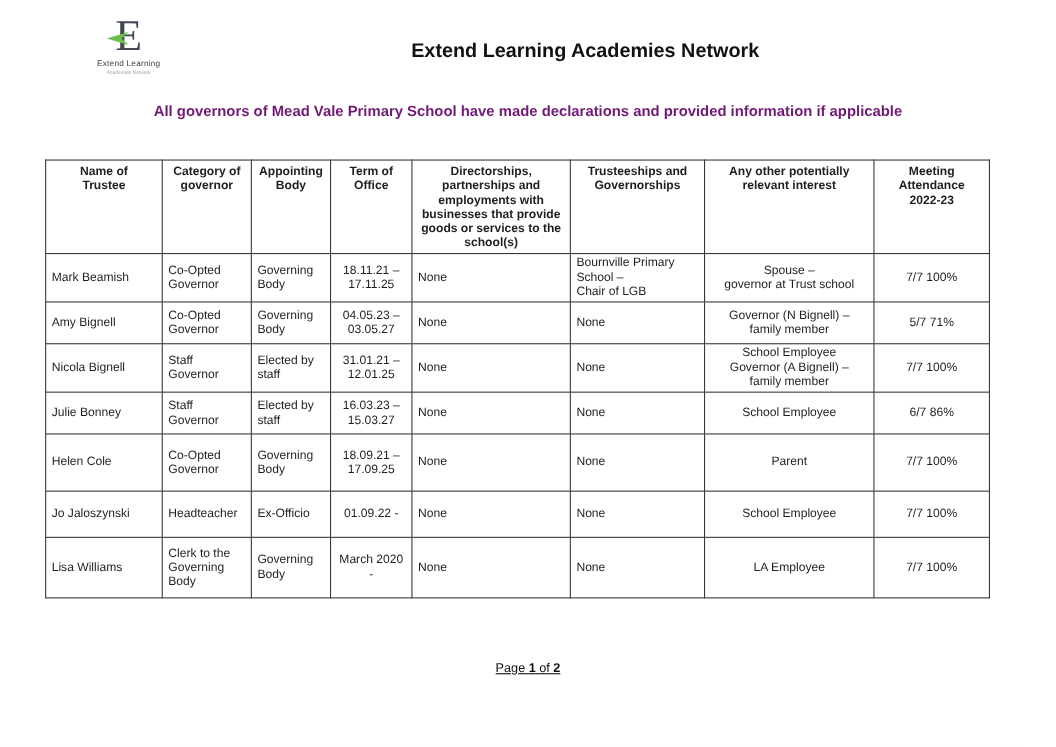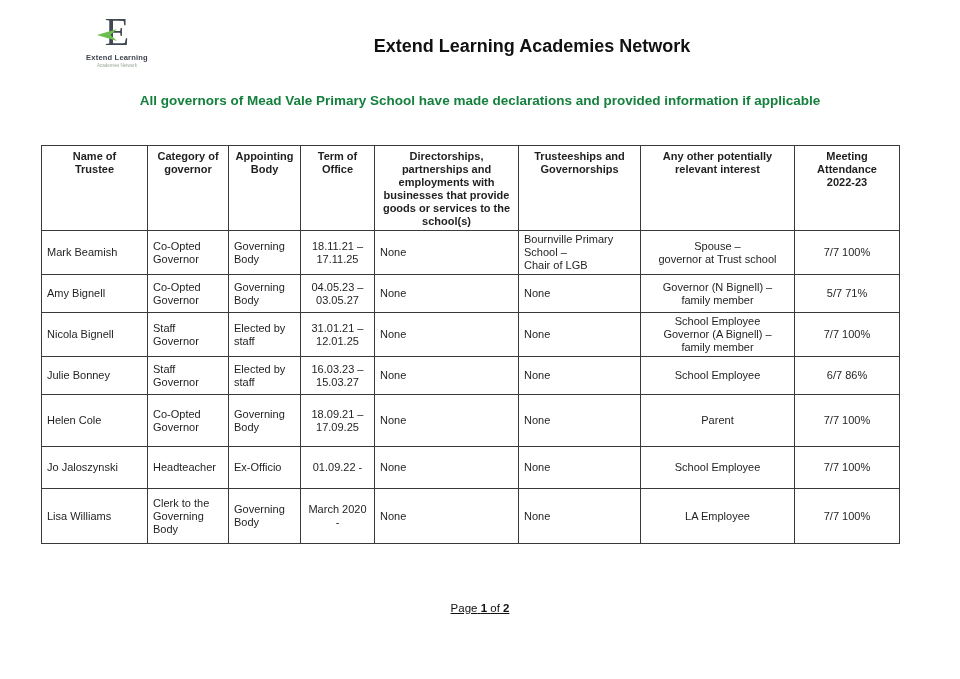--- a/index.html
+++ b/index.html
@@ -13,32 +13,32 @@
   }
   
   .logo{position:absolute;left:84px;top:12px;width:66px;text-align:center;}
   .logo-letter-wrap{position:relative;display:inline-block;height:40px;}
   .logo-letter{
     font-family:"Liberation Serif", serif;
     font-size:40px;line-height:40px;font-weight:400;
     color:#414855;
   }
   .logo-arrow{position:absolute;left:-8px;top:17px;}
-  .logo-name{font-size:7.5px;font-weight:bold;color:#3d434d;margin-top:1px;letter-spacing:.2px;}
+  .logo-name{font-size:7.5px;font-weight:normal;color:#3d434d;margin-top:1px;letter-spacing:.2px;}
   .logo-subname{font-size:4.5px;color:#9aa89a;margin-top:1px;}
   
   .title-block{
     position:absolute;top:38px;left:104px;right:0;
     text-align:center;font-weight:bold;font-size:18px;line-height:17px;
     color:#111;
   }
   .intro-block{
     position:absolute;top:93px;left:0;right:0;
     text-align:center;font-weight:bold;font-size:13.5px;line-height:16.5px;
-    color:#15803d;
+    color:#701a75;
   }
   
   table.register{
     position:absolute;left:41px;top:145px;
     width:858px;border-collapse:collapse;table-layout:fixed;
   }
   table.register th, table.register td{
     border:1px solid #3a3a3a;
     font-size:11px;line-height:13px;
     white-space:pre-line;

